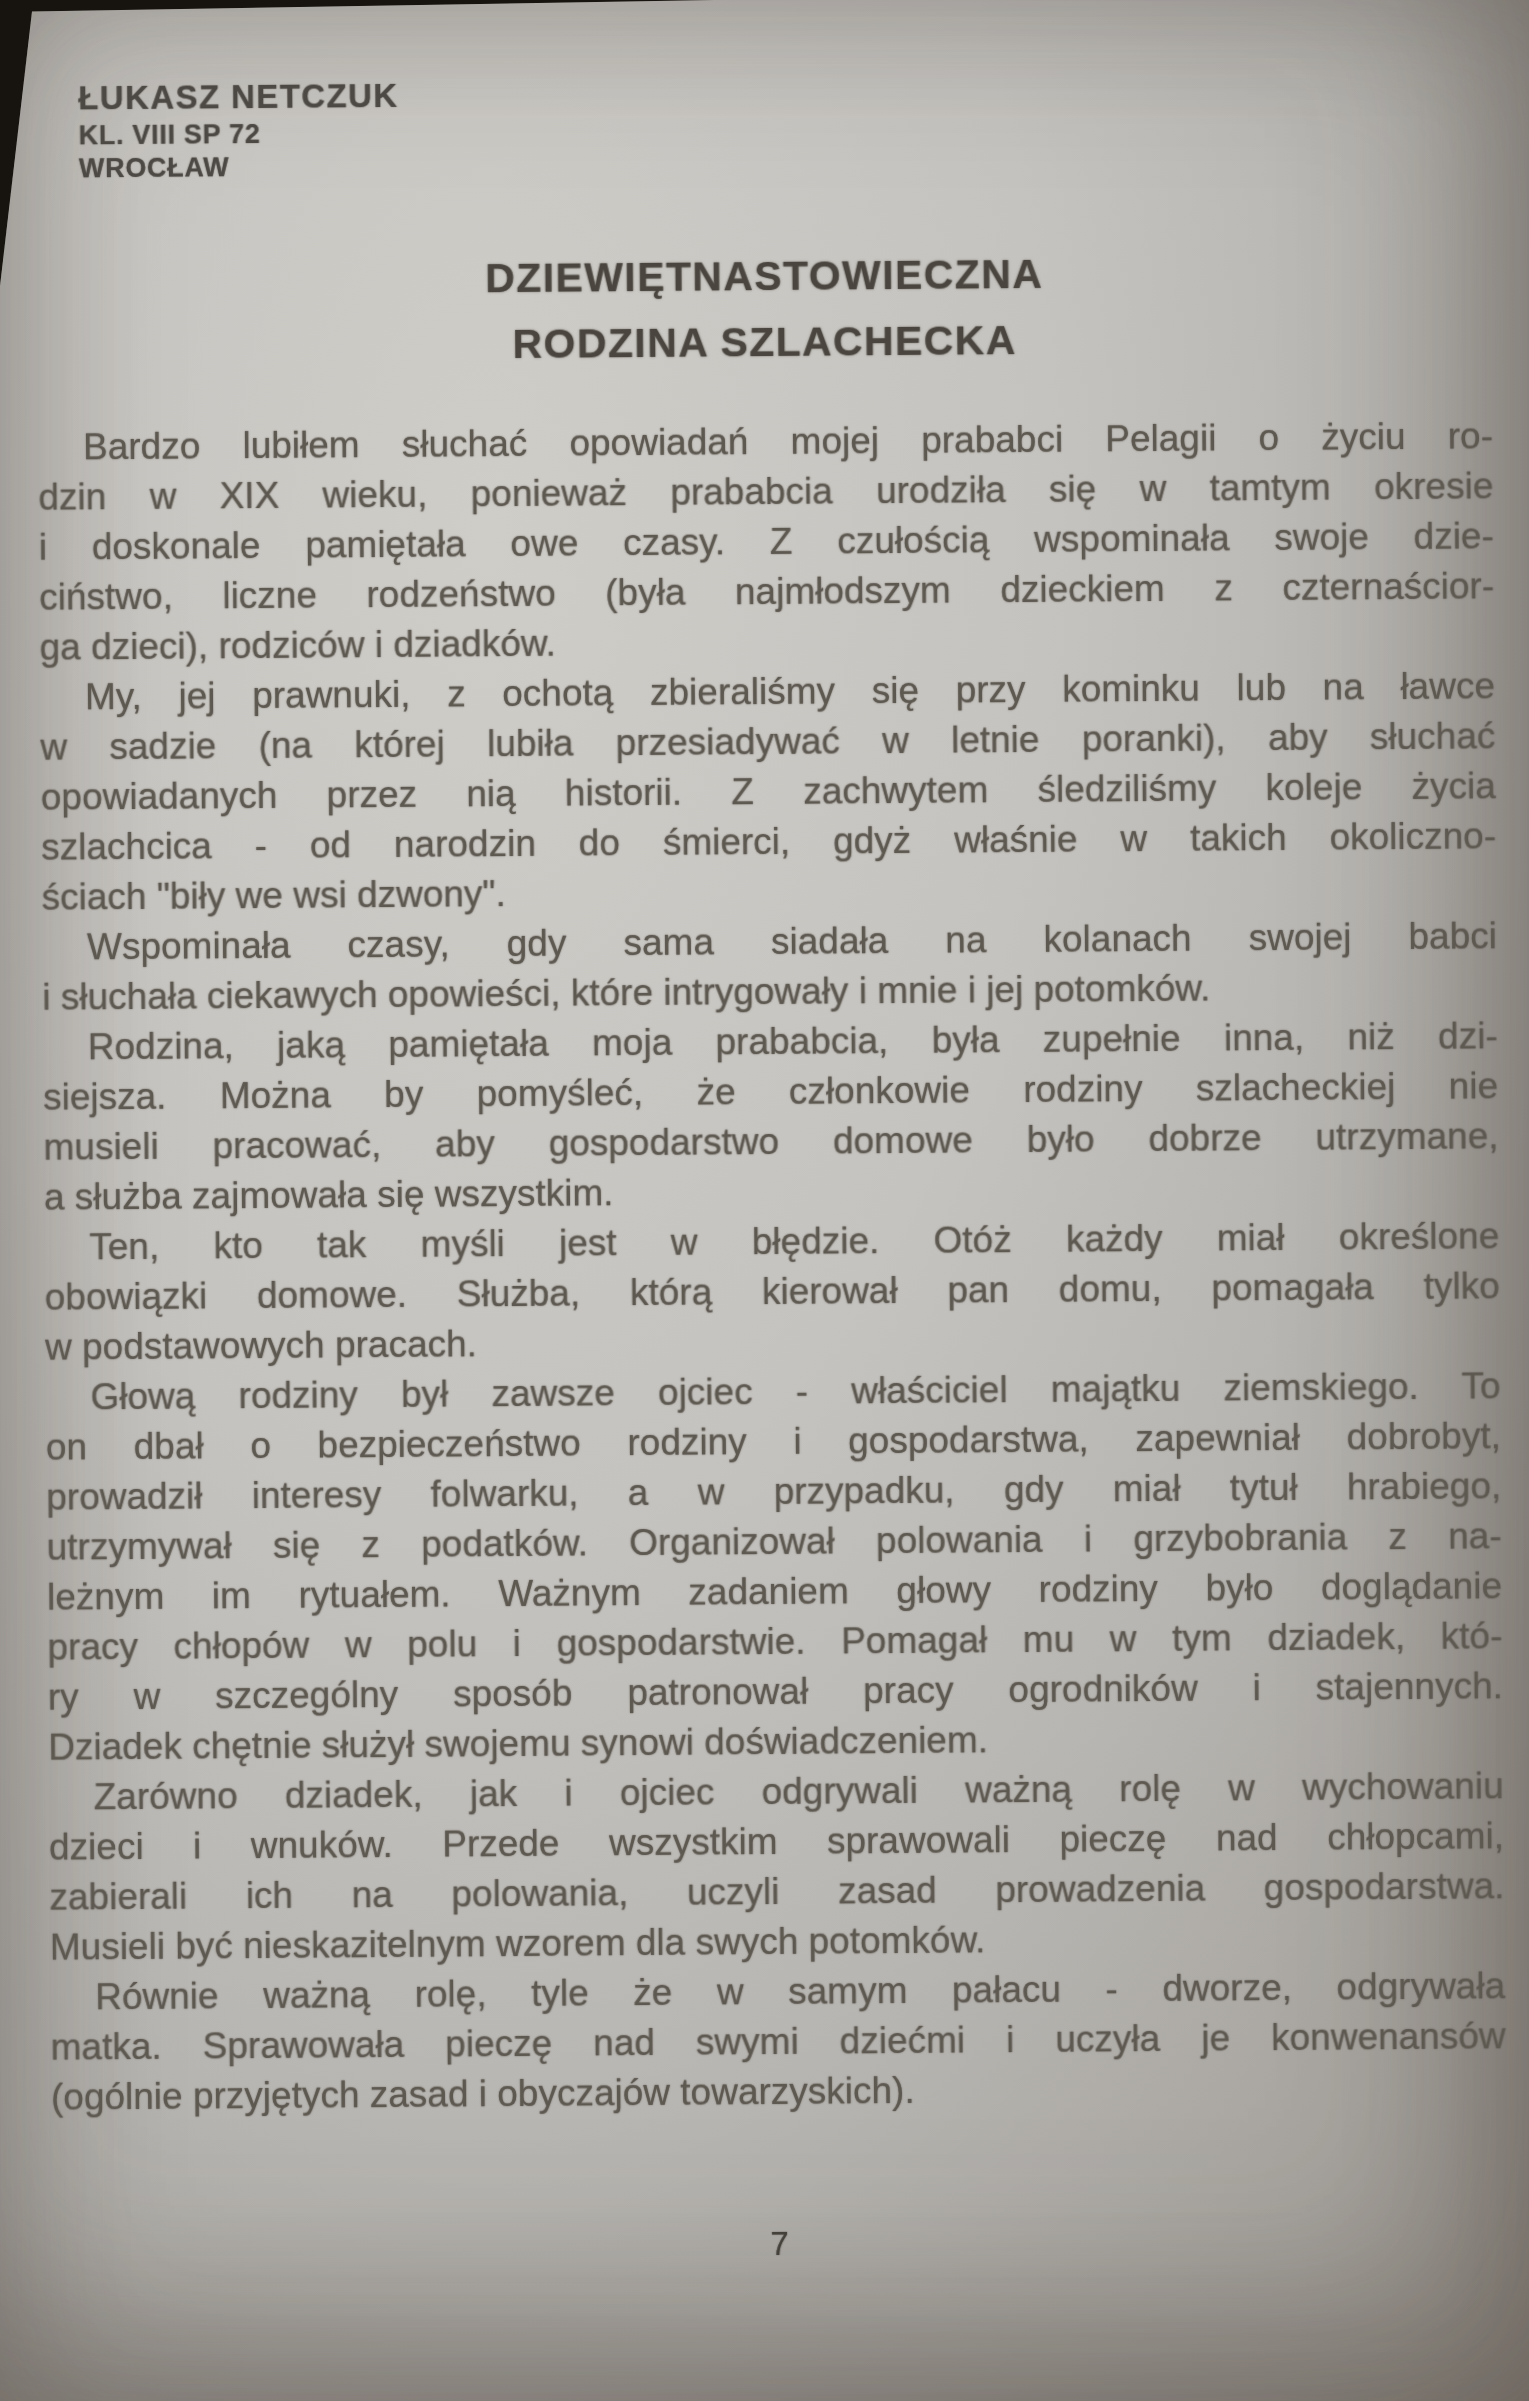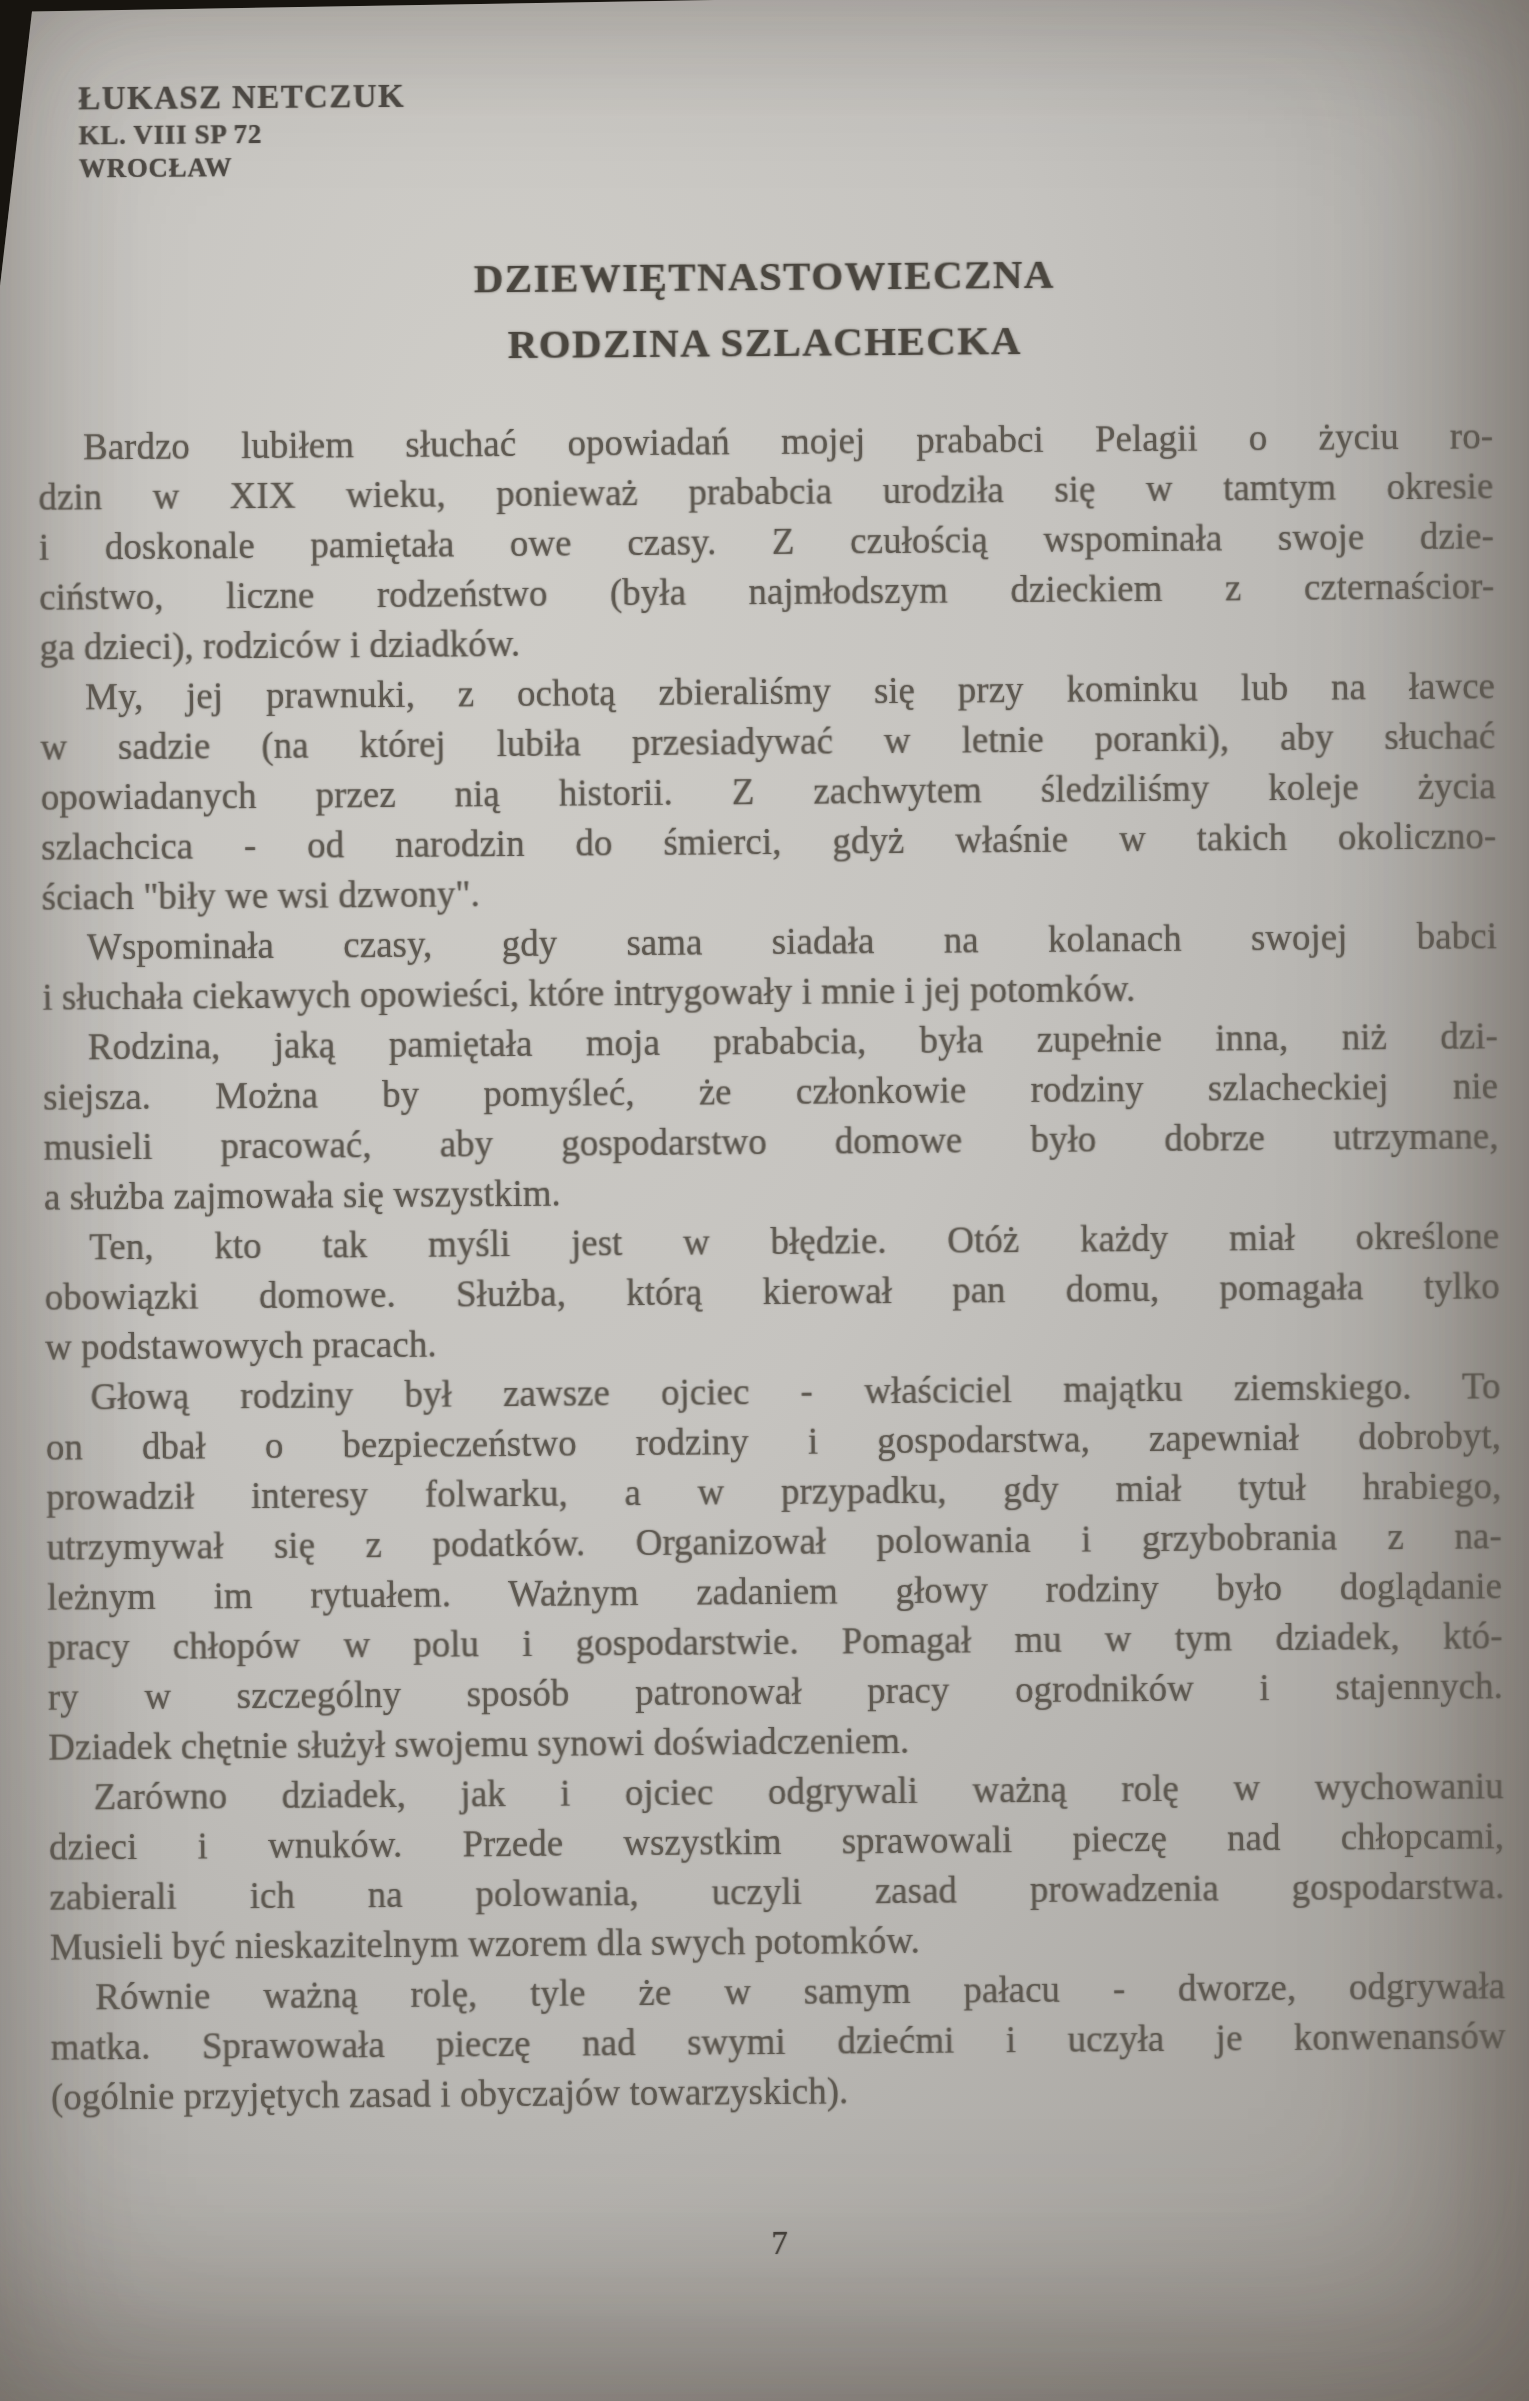--- a/index.html
+++ b/index.html
@@ -13,21 +13,20 @@
     overflow: hidden;
     background: #17140f; 
     font-family: "Liberation Sans", sans-serif;
   }
   .paper {
     position: absolute;
     inset: 0;
     background:
       radial-gradient(ellipse at 32% 22%, #cfcdc8 0%, #c5c3bf 38%, #b7b5b1 62%, #a8a5a0 82%, #9c9791 100%);
     clip-path: polygon(32px 11.5px, 715px 0px, 1530px 0px, 1530px 2401px, 0px 2401px, 0px 286px);
-    font-family: Liberation Serif, serif;
   }
   .vignette {
     position: absolute;
     inset: 0;
     box-shadow:
       inset 0 0 187px rgba(45, 38, 30, 0.22),
       inset -58px -86px 187px rgba(62, 53, 44, 0.30),
       inset 29px 14.4px 115px rgba(90, 84, 76, 0.12);
   }
   .content {

